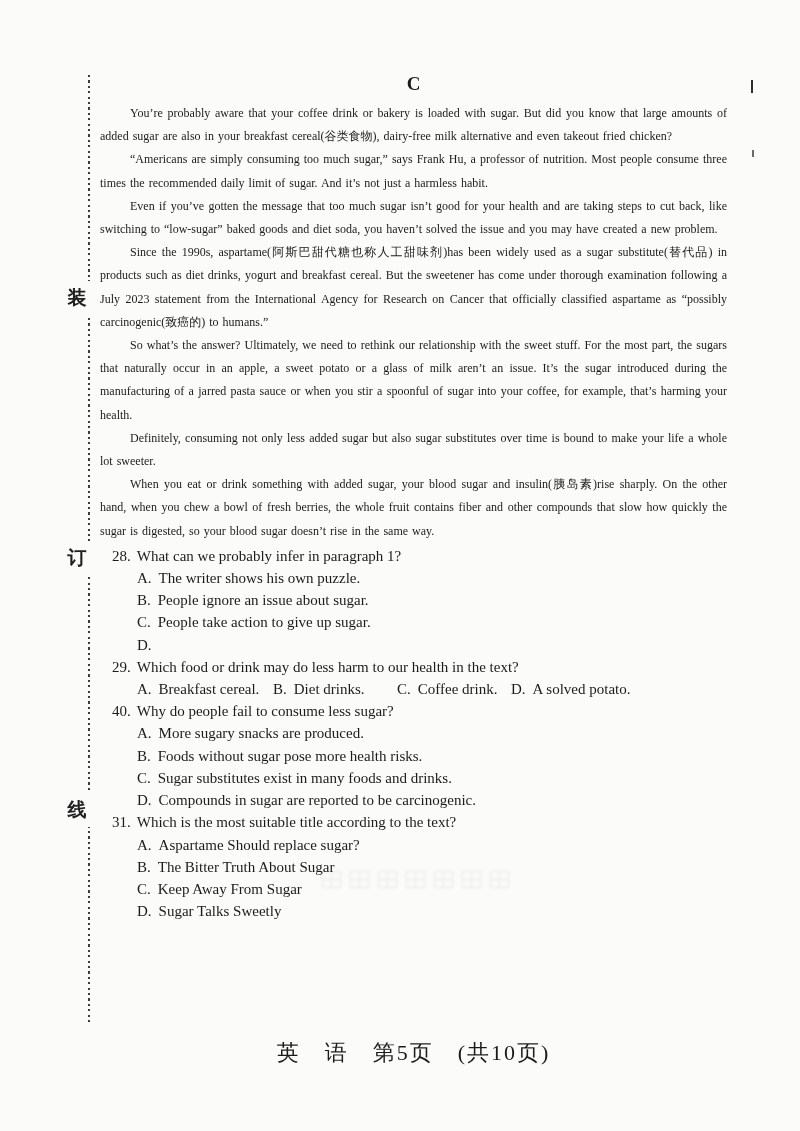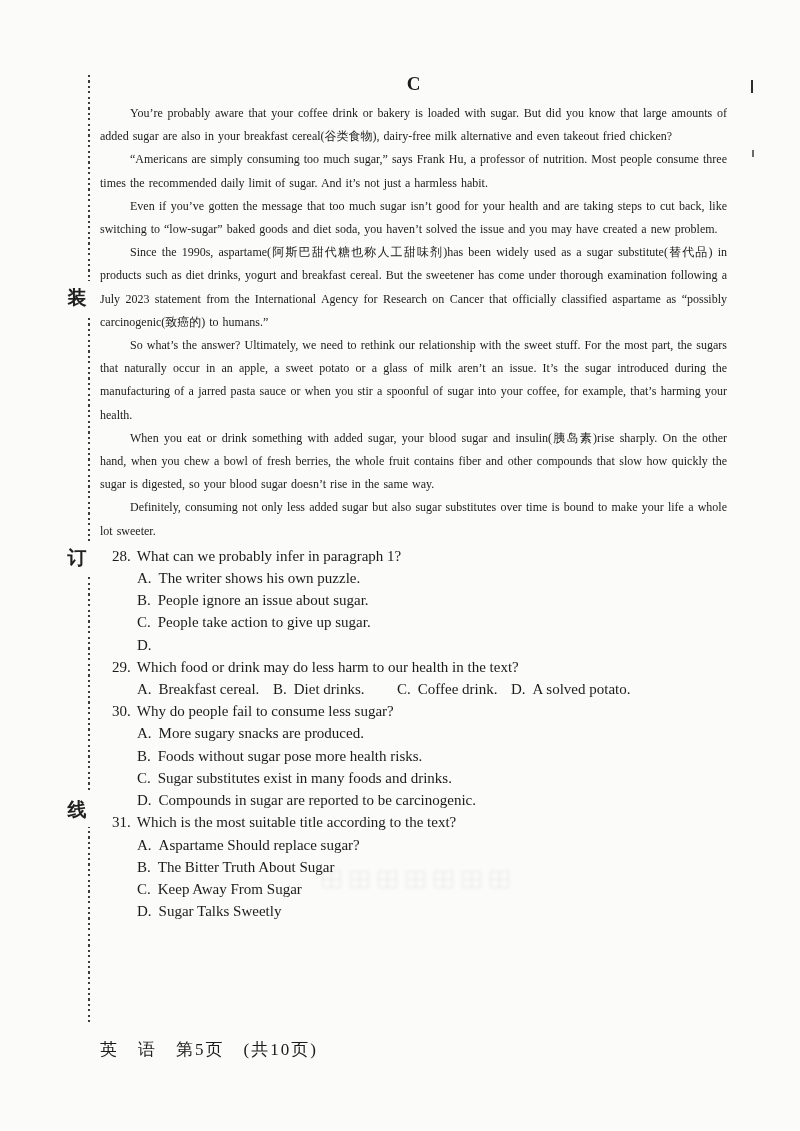--- a/index.html
+++ b/index.html
@@ -129,21 +129,22 @@
     background:
       linear-gradient(to bottom, transparent 45%, #9a9a9a 45%, #9a9a9a 55%, transparent 55%),
       linear-gradient(to right, transparent 45%, #9a9a9a 45%, #9a9a9a 55%, transparent 55%);
   }
 
   .page-footer {
     position: absolute;
     left: 100px;
     width: 627px;
     top: 1038px;
-    font-size: 17px;
+    text-align: center;
+    font-size: 22px;
     letter-spacing: 2px;
     color: #1b1b1b;
   }
 </style>
 </head>
 <body>
 
 <div class="binding-line"></div>
 <div class="binding-label zhuang">装</div>
 <div class="binding-label ding">订</div>
@@ -165,22 +166,22 @@
 <div class="content">
 
   <div class="section-heading">C</div>
 
   <div class="passage">
     <p>You’re probably aware that your coffee drink or bakery is loaded with sugar. But did you know that large amounts of added sugar are also in your breakfast cereal(谷类食物), dairy-free milk alternative and even takeout fried chicken?</p>
     <p>“Americans are simply consuming too much sugar,” says Frank Hu, a professor of nutrition. Most people consume three times the recommended daily limit of sugar. And it’s not just a harmless habit.</p>
     <p>Even if you’ve gotten the message that too much sugar isn’t good for your health and are taking steps to cut back, like switching to “low-sugar” baked goods and diet soda, you haven’t solved the issue and you may have created a new problem.</p>
     <p>Since the 1990s, aspartame(阿斯巴甜代糖也称人工甜味剂)has been widely used as a sugar substitute(替代品) in products such as diet drinks, yogurt and breakfast cereal. But the sweetener has come under thorough examination following a July 2023 statement from the International Agency for Research on Cancer that officially classified aspartame as “possibly carcinogenic(致癌的) to humans.”</p>
     <p>So what’s the answer? Ultimately, we need to rethink our relationship with the sweet stuff. For the most part, the sugars that naturally occur in an apple, a sweet potato or a glass of milk aren’t an issue. It’s the sugar introduced during the manufacturing of a jarred pasta sauce or when you stir a spoonful of sugar into your coffee, for example, that’s harming your health.</p>
+    <p>Definitely, consuming not only less added sugar but also sugar substitutes over time is bound to make your life a whole lot sweeter.</p>
     <p>When you eat or drink something with added sugar, your blood sugar and insulin(胰岛素)rise sharply. On the other hand, when you chew a bowl of fresh berries, the whole fruit contains fiber and other compounds that slow how quickly the sugar is digested, so your blood sugar doesn’t rise in the same way.</p>
-    <p>Definitely, consuming not only less added sugar but also sugar substitutes over time is bound to make your life a whole lot sweeter.</p>
   </div>
 
   <div class="questions">
 
     <div class="question">
       <div class="q-line">
         <span class="q-num">28.</span>
         <span class="q-text">What can we probably infer in paragraph 1?</span>
       </div>
       <div class="options">
@@ -222,21 +223,21 @@
         </div>
         <div class="option">
           <span class="opt-label">D.</span>
           <span class="opt-text">A solved potato.</span>
         </div>
       </div>
     </div>
 
     <div class="question">
       <div class="q-line">
-        <span class="q-num">30.</span>
+        <span class="q-num">40.</span>
         <span class="q-text">Why do people fail to consume less sugar?</span>
       </div>
       <div class="options">
         <div class="option">
           <span class="opt-label">A.</span>
           <span class="opt-text">More sugary snacks are produced.</span>
         </div>
         <div class="option">
           <span class="opt-label">B.</span>
           <span class="opt-text">Foods without sugar pose more health risks.</span>

